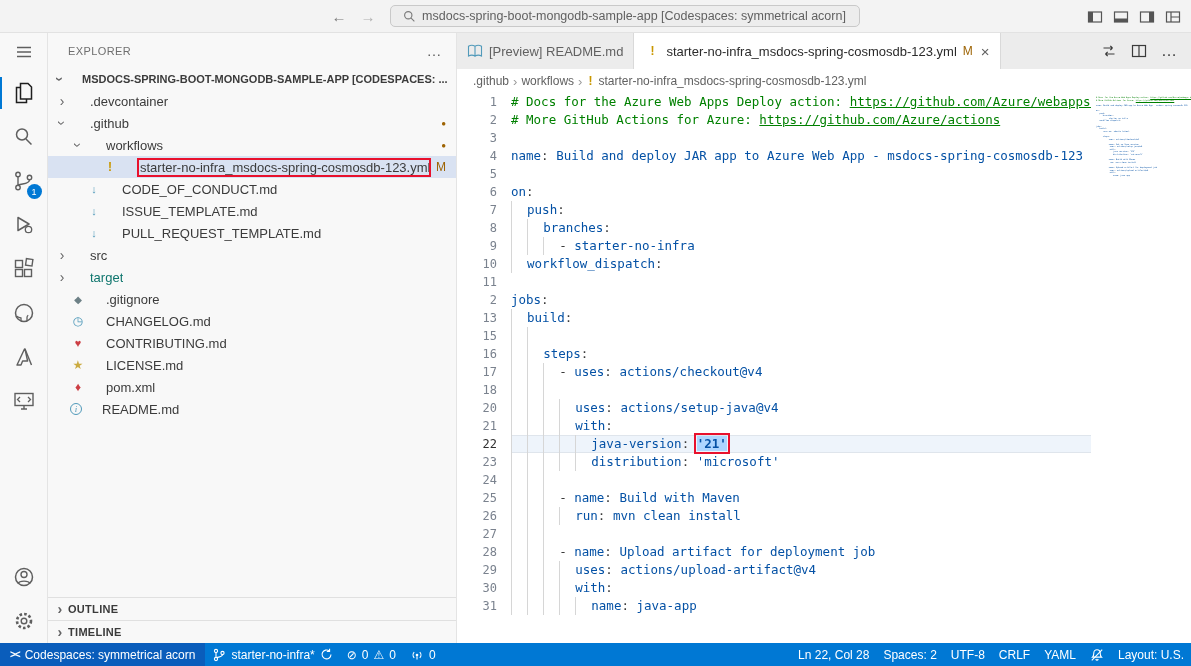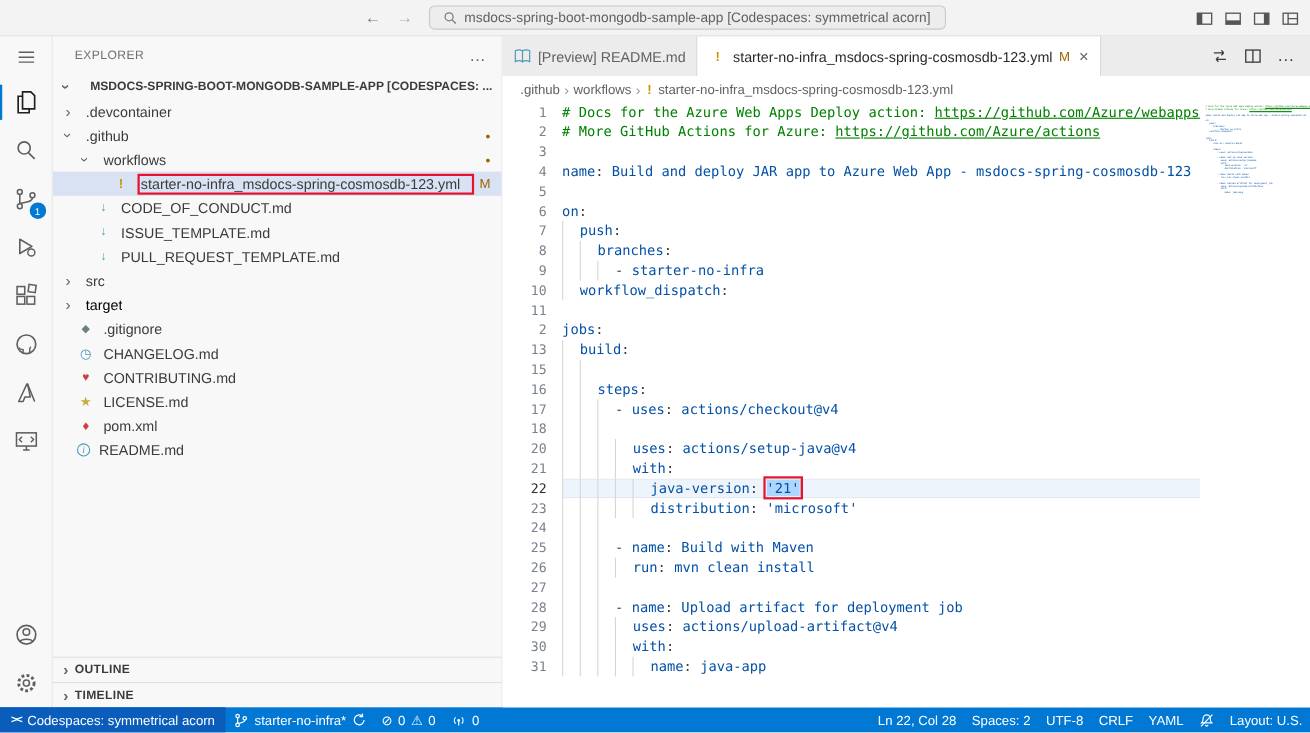--- a/index.html
+++ b/index.html
@@ -42,27 +42,27 @@
   .sidebar-header { height:35px; display:flex; align-items:center; padding:0 14px 0 20px;
               font-size:11px; color:#6f6f6f; letter-spacing:.4px; }
   .sidebar-header .more { margin-left:auto; font-size:15px; color:#616161; }
   .tree-root { height:22px; display:flex; align-items:center; font-weight:bold; font-size:11px;
               padding-left:4px; overflow:hidden; white-space:nowrap; }
   .root-label { overflow:hidden; white-space:nowrap;padding-left:14px; }
   .file-tree { flex:1; overflow:hidden; }
   .tree-row { height:22px; display:flex; align-items:center; white-space:nowrap;
               padding-right:10px; cursor:default; }
   .tree-row.selected { background:#d9e2f2; }
-  .tree-row.dim .tree-label { color:#000000; }
+  .tree-row.dim .tree-label { color:#0f766e; }
   .chev { width:16px; display:inline-flex; justify-content:center; color:#646465;
               font-size:14px; flex:none; }
   .chev.down { transform:rotate(90deg); }
   .chev-spacer { width:16px; flex:none; }
   .file-ic { width:16px; text-align:center; font-size:11px; flex:none; }
-  .tree-label { margin-left:8px; overflow:hidden; }
+  .tree-label { margin-left:20px; overflow:hidden; }
   .tree-label.annotated { flex:1; outline:2px solid var(--annotation-red,#e8112d);
               outline-offset:-1px; padding:1px 2px; }
   .tree-dot { margin-left:auto; color:var(--modified-orange,#9d6303); font-size:8px; }
   .tree-badge { margin-left:auto; color:var(--modified-orange,#9d6303); font-size:12px; }
   .tree-row.selected .tree-badge { margin-left:6px; }
   .sidebar-sections { }
   .section { height:23px; border-top:1px solid #e0e0e0; display:flex; align-items:center;
               font-size:11px; font-weight:bold; letter-spacing:.3px; padding-left:4px; }
 
   
@@ -105,21 +105,21 @@
   .line-content { flex:1; white-space:pre; margin-left:14px; position:relative; }
   .code-line.active .line-no { color:#2f2f2f; }
   .code-line.active .line-content { background:#eef4fb;
               box-shadow: inset 0 1px 0 #dfe5ec, inset 0 -1px 0 #dfe5ec; }
   .guide { display:inline-block; border-left:1px solid #d6d6d6; vertical-align:top; height:100%; }
   .tok-k { color:var(--code-blue,#0451a5); }
   .tok-v { color:var(--code-blue,#0451a5); }
   .tok-p { color:#3b3b3b; }
   .tok-c { color:var(--comment-green,#008000); }
   .tok-u { color:var(--comment-green,#008000); text-decoration:underline; }
-  .sel { background:var(--selection-blue,#add6ff); }
+  .sel { background:var(--selection-blue,#add6ff);font-weight:bold; }
   .boxed { outline:2px solid var(--annotation-red,#e8112d); outline-offset:1px; }
   .cursor { display:inline-block; width:1.5px; height:15px; background:#333;
               vertical-align:-3px; margin-left:1px; }
 
   
   .minimap { position:absolute; top:0; right:0; bottom:0; width:100px; background:#fff; }
   .minimap-lines { padding:3px 0 0 5px; }
   .minimap .code-line { height:2.6px; line-height:2.6px; font-size:2px; }
   .minimap .line-content { margin-left:0; }
   .minimap .guide { border-color:transparent; }

